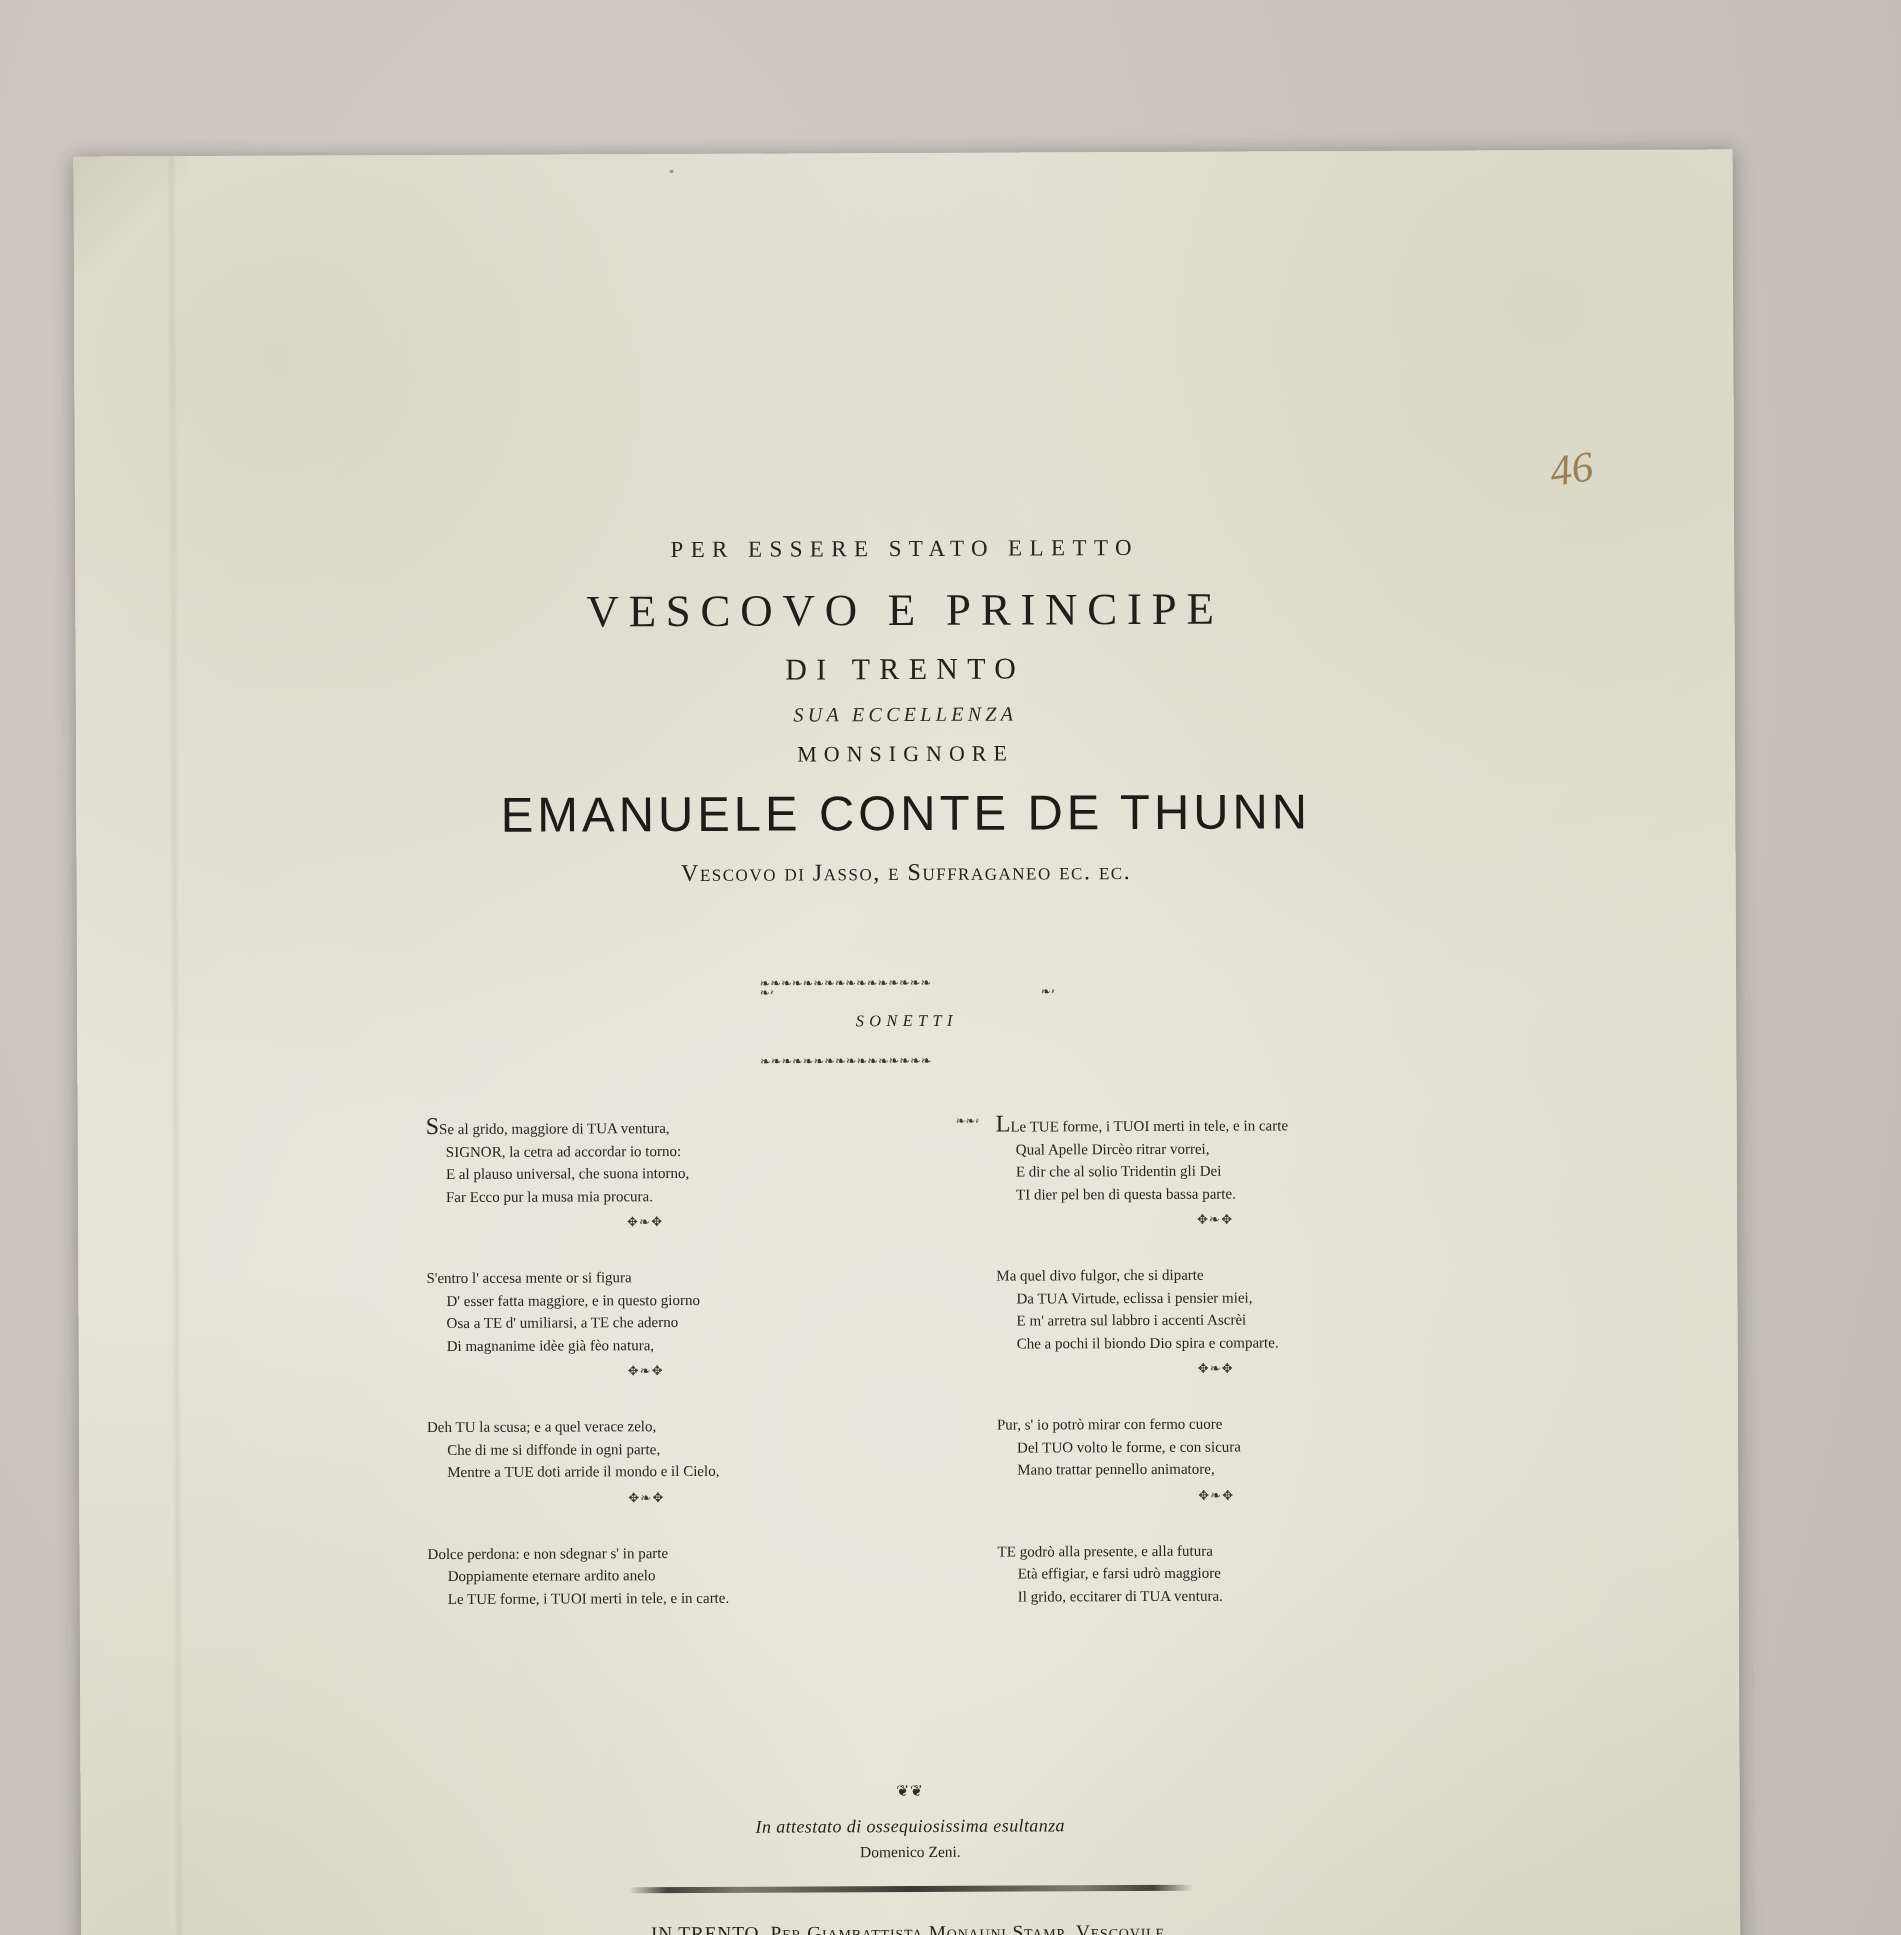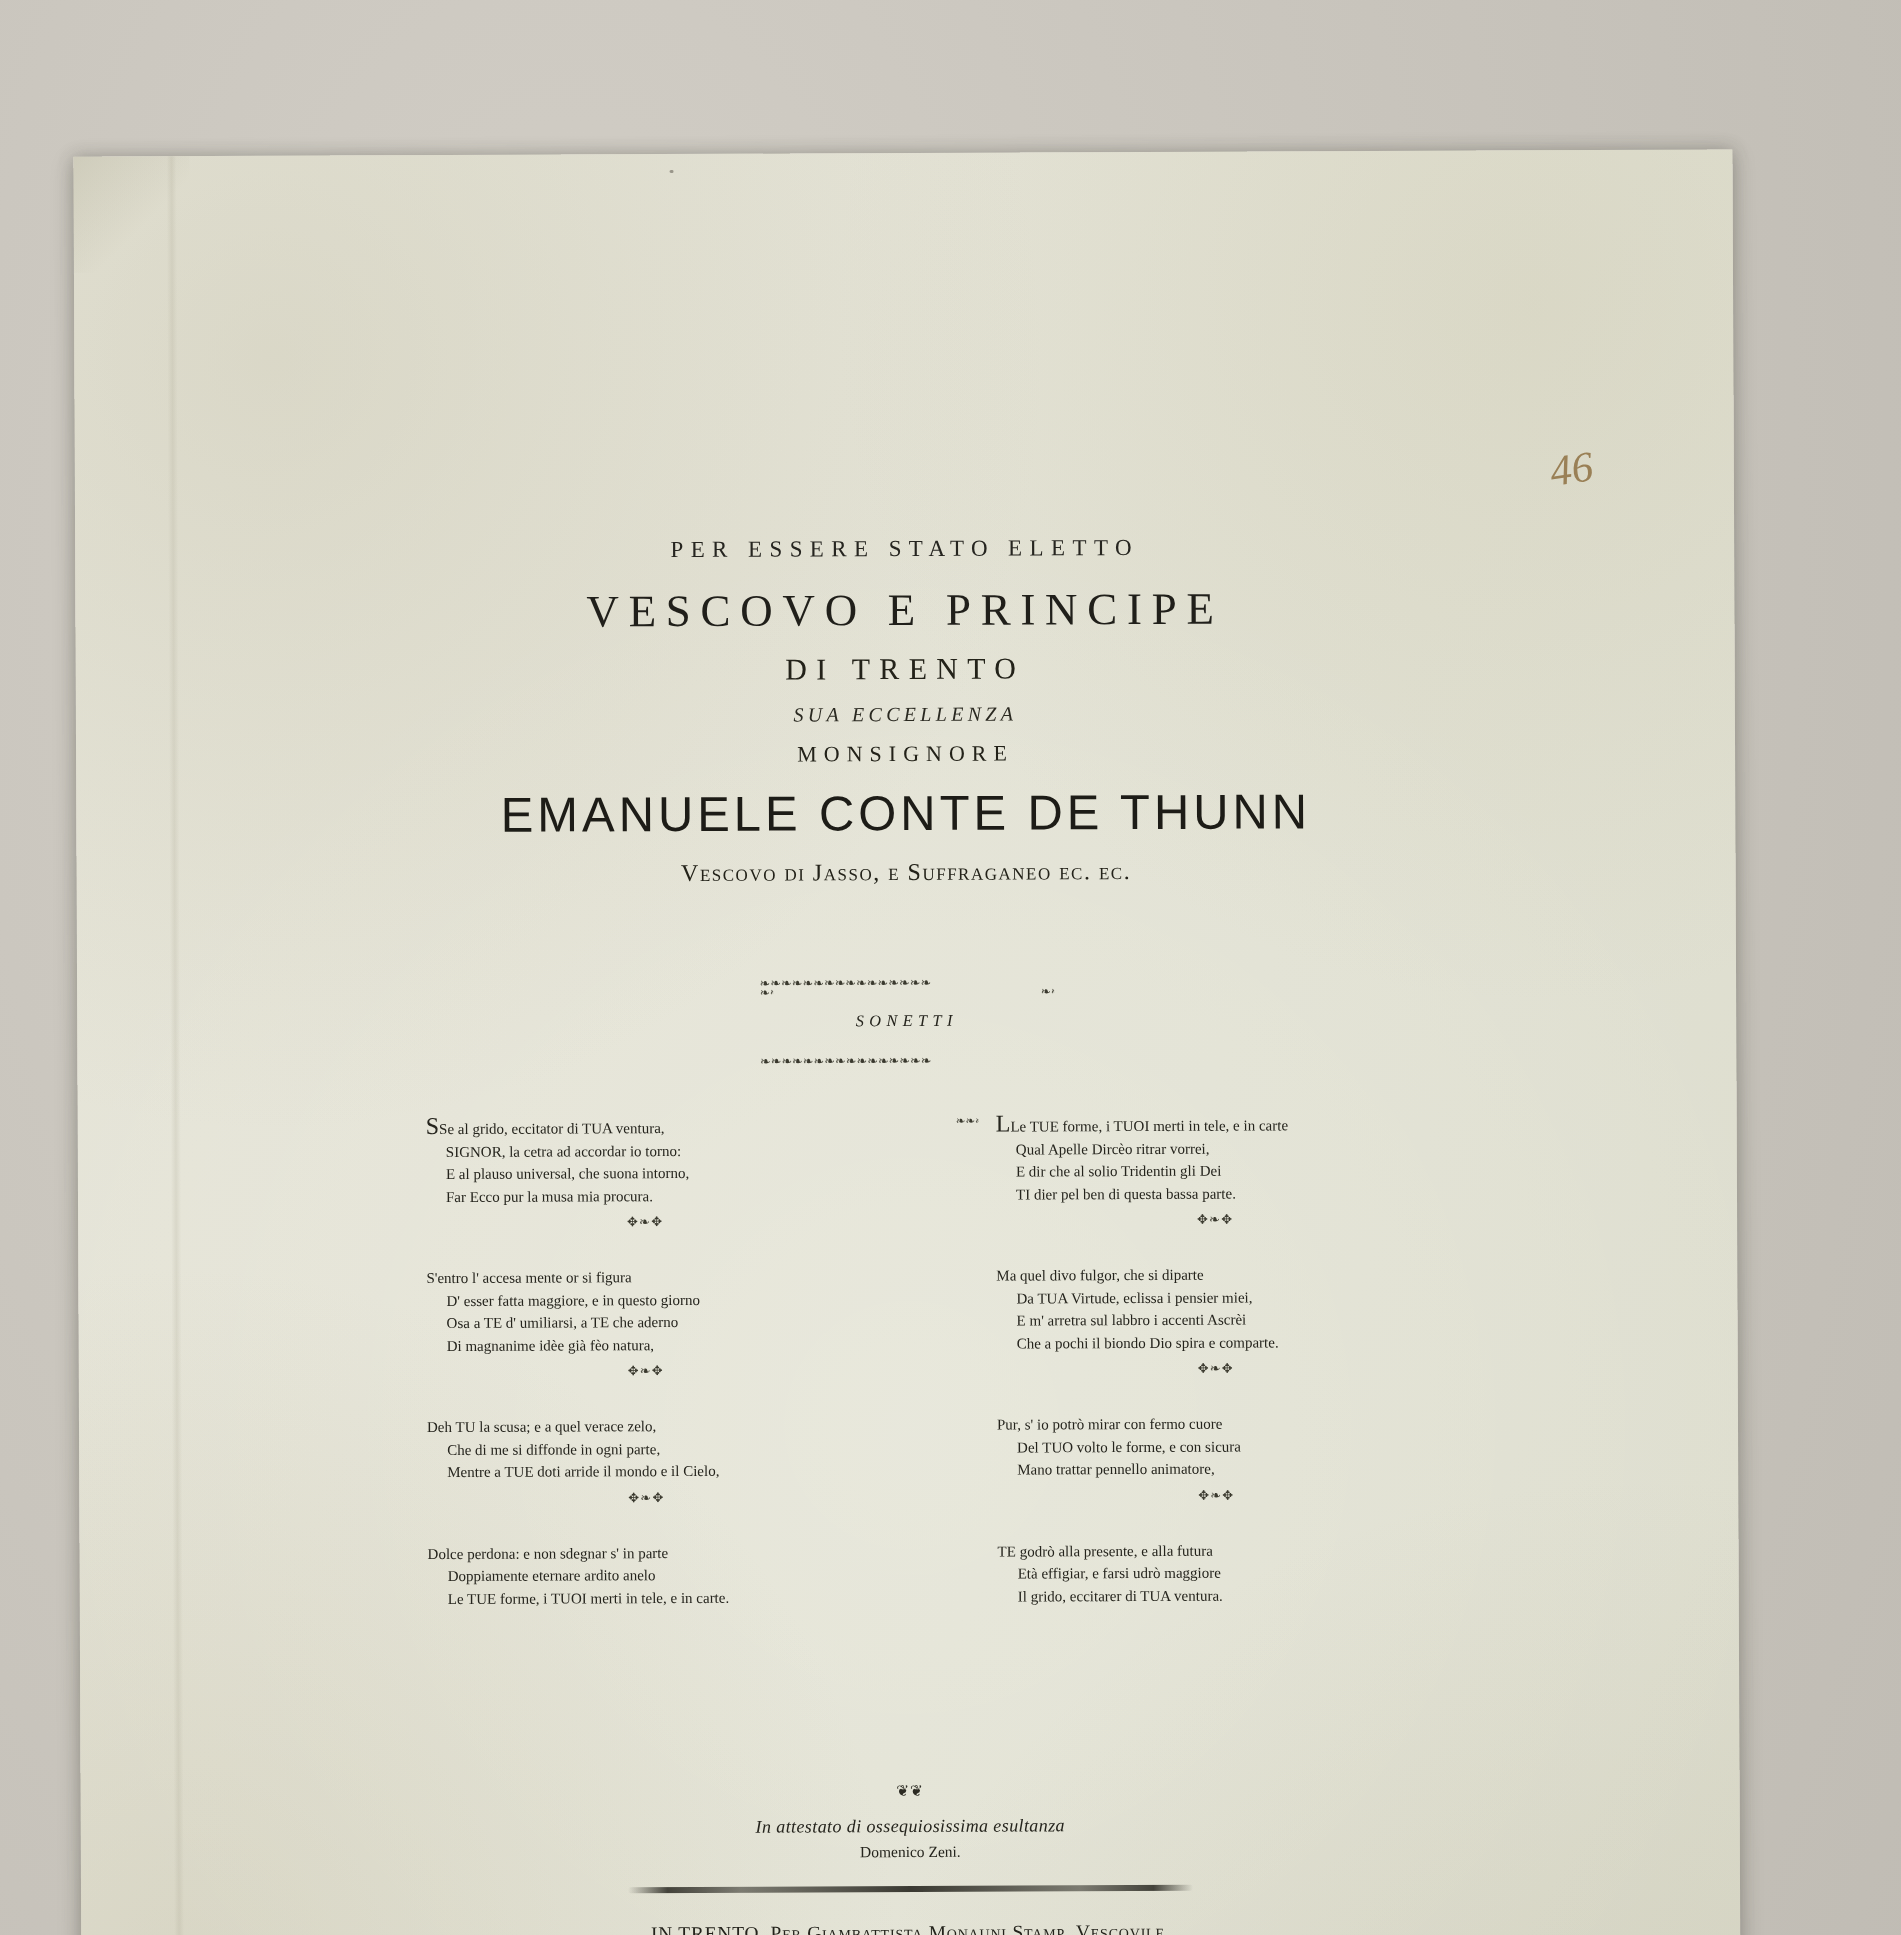--- a/index.html
+++ b/index.html
@@ -326,21 +326,21 @@
       </div>
     </div>
 
     <div id="poems">
 
       <div id="vchain">❧❧❧❧❧❧❧❧❧❧❧❧❧❧❧❧❧❧❧❧❧❧❧❧❧❧❧❧❧❧❧❧❧❧❧❧❧❧❧❧</div>
 
       <div class="col left">
 
         <div class="stanza">
-          <div class="verse"><span class="drop">S</span><span>Se al grido, eccitator di TUA ventura,</span></div>
+          <div class="verse"><span class="drop">S</span><span>Se al grido, maggiore di TUA ventura,</span></div>
           <div class="verse indent">SIGNOR, la cetra ad accordar io torno:</div>
           <div class="verse indent">E al plauso universal, che suona intorno,</div>
           <div class="verse indent">Far Ecco pur la musa mia procura.</div>
           <div class="fleuron">✥❧✥</div>
         </div>
 
         <div class="stanza">
           <div class="verse">S'entro l' accesa mente or si figura</div>
           <div class="verse indent">D' esser fatta maggiore, e in questo giorno</div>
           <div class="verse indent">Osa a TE d' umiliarsi, a TE che aderno</div>

